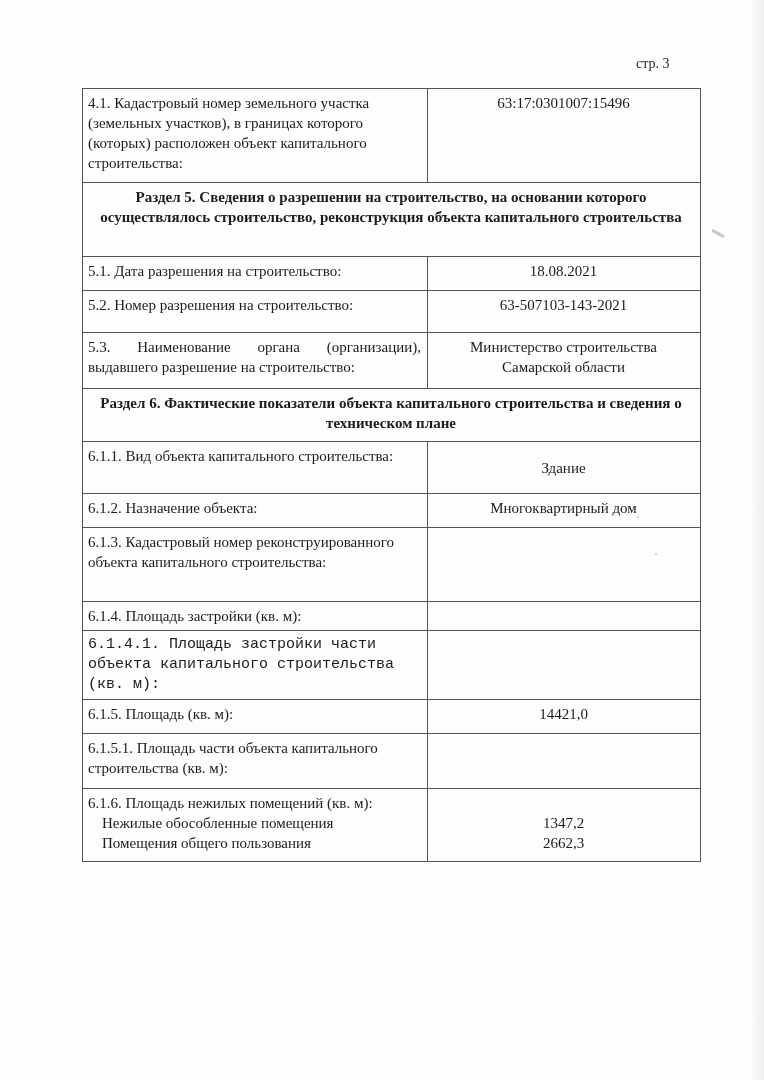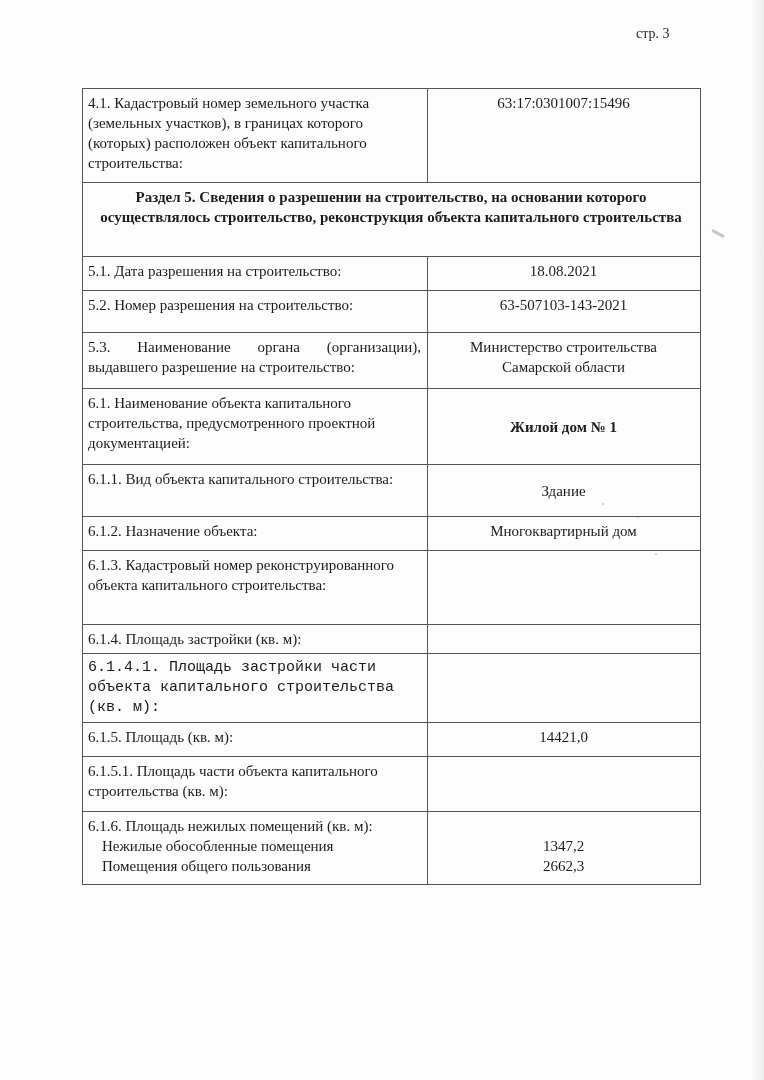--- a/index.html
+++ b/index.html
@@ -18,21 +18,21 @@
     .page-edge {
       position: absolute;
       top: 0;
       right: 0;
       width: 14px;
       height: 1080px;
       background: linear-gradient(to right, rgba(240,240,240,0) 0%, rgba(228,228,228,0.6) 100%);
     }
     .page-number {
       position: absolute;
-      top: 26px;
+      top: 56px;
       left: 636px;
       font-size: 14px;
       color: #2a2a2a;
     }
     .scratch-mark {
       position: absolute;
       left: 711px;
       top: 232px;
       width: 14px;
       height: 3px;
@@ -120,23 +120,22 @@
       <td class="label">5.2. Номер разрешения на строительство:</td>
       <td class="value">63-507103-143-2021</td>
     </tr>
     <tr style="height:56px;">
       <td class="label justify">5.3. Наименование органа (организации), выдавшего разрешение на строительство:</td>
       <td class="value">
         <span class="val-line">Министерство строительства</span>
         <span class="val-line">Самарской области</span>
       </td>
     </tr>
-    <tr style="height:76px;">
-      <td class="label">6.1. Наименование объекта капитального строительства, предусмотренного проектной документацией:</td>
-      <td class="value middle bold-val">Жилой дом № 1</td>
+    <tr style="height:53px;">
+      <td class="section" colspan="2">Раздел 6. Фактические показатели объекта капитального строительства и сведения о техническом плане</td>
     </tr>
     <tr style="height:52px;">
       <td class="label">6.1.1. Вид объекта капитального строительства:</td>
       <td class="value middle">Здание</td>
     </tr>
     <tr style="height:34px;">
       <td class="label">6.1.2. Назначение объекта:</td>
       <td class="value">Многоквартирный дом</td>
     </tr>
     <tr style="height:74px;">

